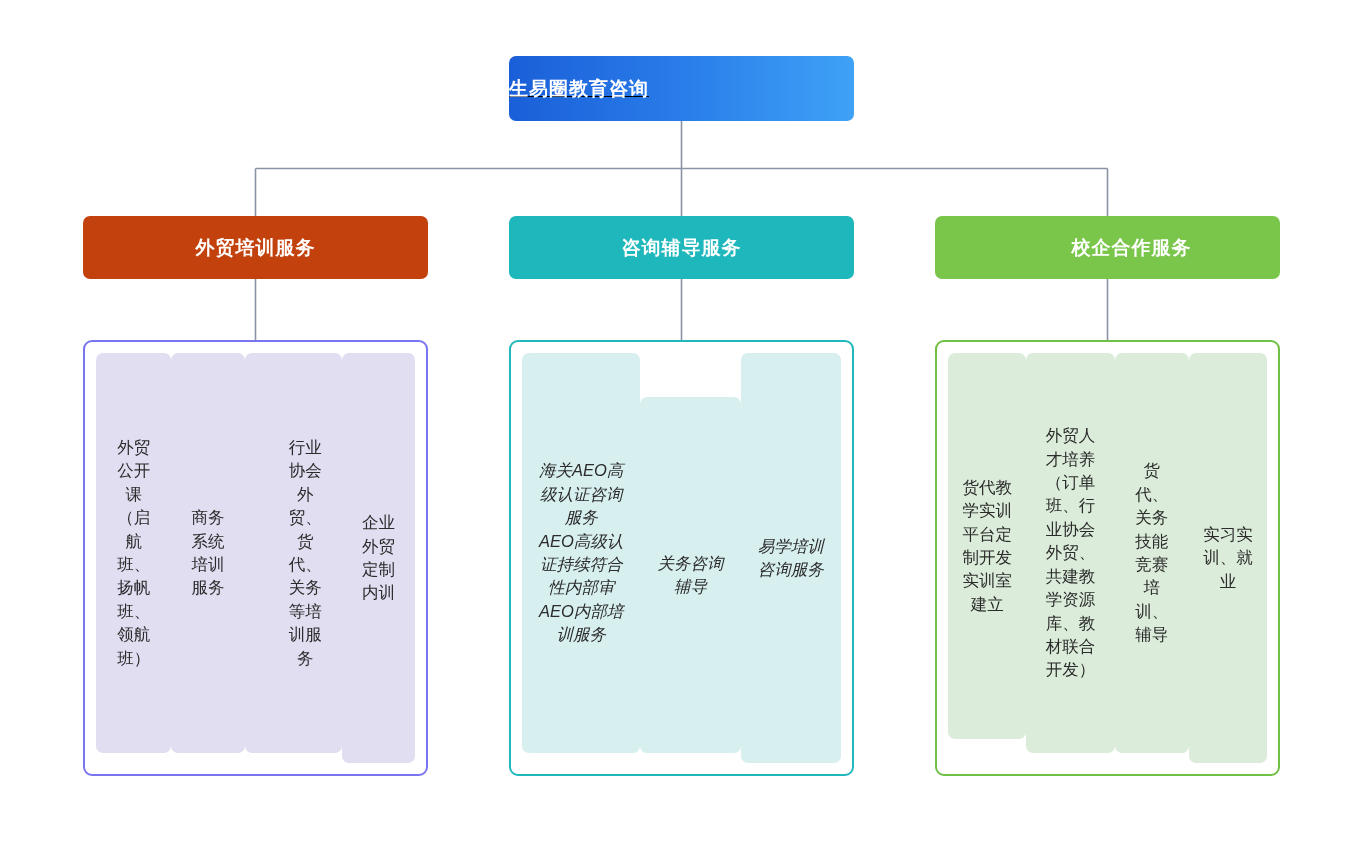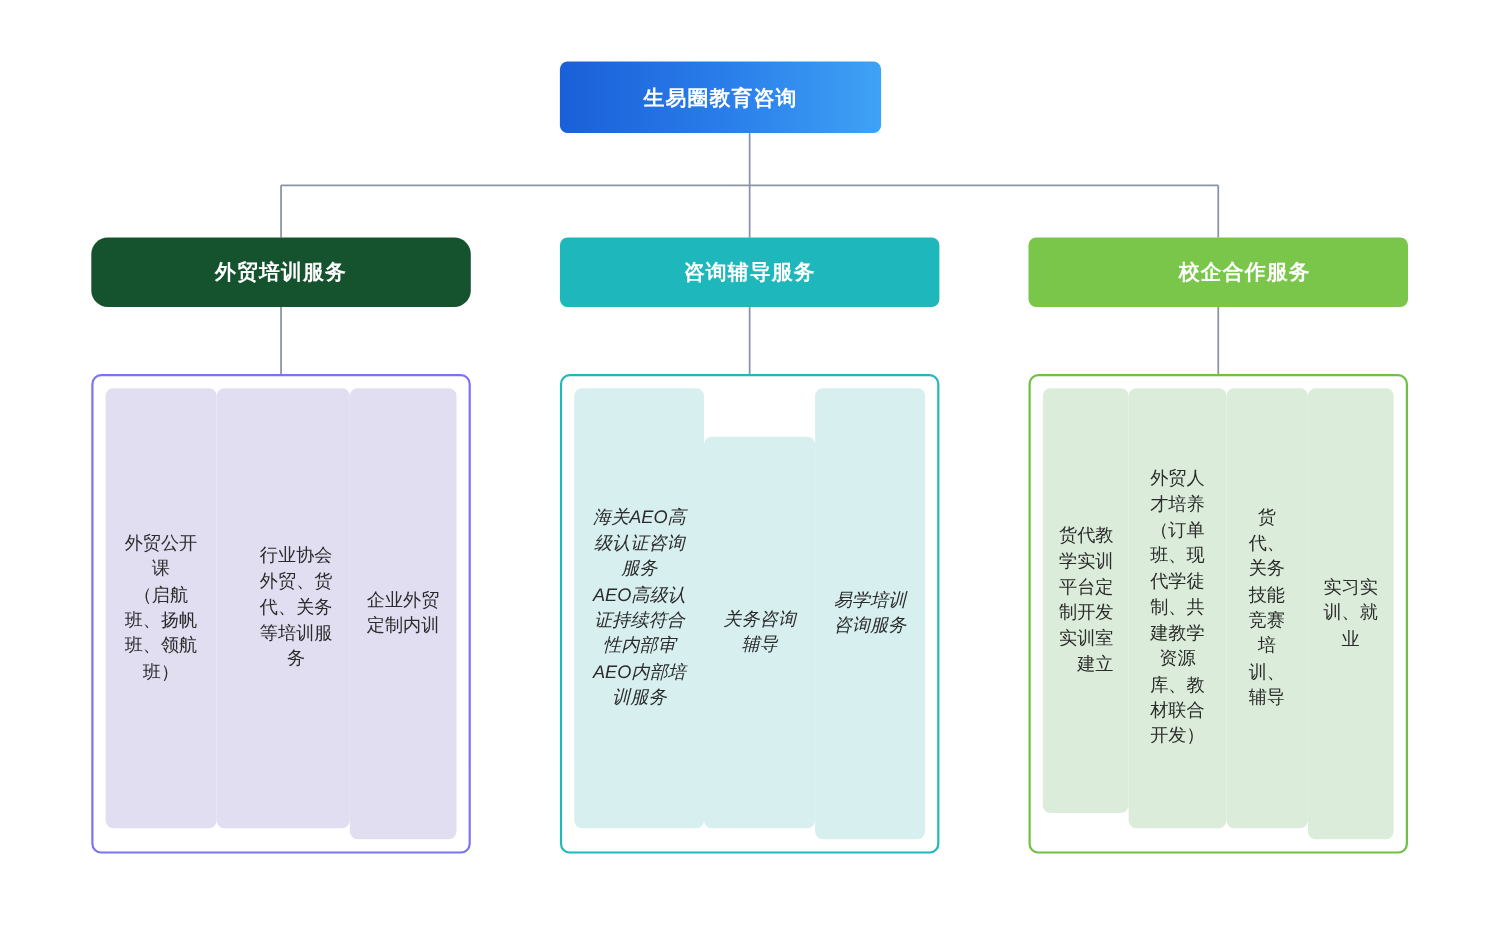--- a/index.html
+++ b/index.html
@@ -25,27 +25,27 @@
     width: 1360px;
     height: 844px;
     pointer-events: none;
   }
 
   
   .root-node {
     position: absolute;
     left: 509px;
     top: 56px;
-    width: 292px;
+    width: 345px;
     height: 65px;
     border-radius: 7px;
     background: linear-gradient(90deg, #1a5fd8 0%, #2a7eea 52%, #3fa2f6 100%);
     display: flex;
     align-items: center;
-    justify-content: center;
+    text-decoration: underline;
   }
   .root-node .label {
     color: #ffffff;
     font-size: 19px;
     font-weight: bold;
     letter-spacing: 1px;
   }
 
   
   .column {
@@ -101,21 +101,21 @@
   }
 
   
   .panel.p-0 { border-color: #7b74f0; }
   .panel.p-0 .card { background: #e2def2; }
   .panel.p-1 { border-color: #21b8bd; font-style: italic; }
   .panel.p-1 .card { background: #d8eff0; }
   .panel.p-2 { border-color: #6fc044; }
   .panel.p-2 .card { background: #dbedda; }
 
-  .hdr-0 { background: #14532d; border-radius: 15px; }
+  .hdr-0 { background: #c2410c; }
   .hdr-1 { background: #1eb7bc; }
   .hdr-2 { background: #79c64a; padding-left: 48px; }
 </style>
 </head>
 <body>
 
 <div id="chart-root">
 
   <svg class="connector-layer" viewBox="0 0 1360 844" width="1360" height="844">
 
@@ -148,33 +148,34 @@
   </div>
   <div class="column col-2">
     <div class="branch-header hdr-2">
       <span class="label">校企合作服务</span>
     </div>
   </div>
 
   <div class="panel p-0">
     <div class="card" style="flex:1.05 1 0; margin-bottom:10px;">外贸公开课
 （启航班、扬帆班、领航班）</div>
+    <div class="card" style="flex:1 1 0; margin-bottom:10px;">商务系统培训服务</div>
     <div class="card" style="flex:1 1 0; margin-bottom:10px;padding-left:38px;">行业协会外贸、货代、关务等培训服务</div>
     <div class="card" style="flex:1 1 0;">企业外贸定制内训</div>
   </div>
 
   <div class="panel p-1">
     <div class="card" style="flex:1.25 1 0; margin-bottom:10px;">海关AEO高级认证咨询服务
 AEO高级认证持续符合性内部审
 AEO内部培训服务</div>
     <div class="card" style="flex:1 1 0; margin-bottom:10px;margin-top:44px;">关务咨询辅导</div>
     <div class="card" style="flex:1 1 0;">易学培训咨询服务</div>
   </div>
 
   <div class="panel p-2">
-    <div class="card" style="flex:1 1 0; margin-bottom:24px;text-align:right;">货代教学实训平台定制开发
+    <div class="card" style="flex:1 1 0; margin-bottom:24px;">货代教学实训平台定制开发
 实训室建立</div>
-    <div class="card" style="flex:1.2 1 0; margin-bottom:10px;">外贸人才培养（订单班、现代学徒制、共建教学资源库、教材联合开发）</div>
+    <div class="card" style="flex:1.2 1 0; margin-bottom:10px;">外贸人才培养（订单班、行业协会外贸、共建教学资源库、教材联合开发）</div>
     <div class="card" style="flex:0.92 1 0; margin-bottom:10px;">货代、关务技能竞赛培训、辅导</div>
     <div class="card" style="flex:1 1 0;">实习实训、就业</div>
   </div>
 
 </div>
 
 </body></html>

